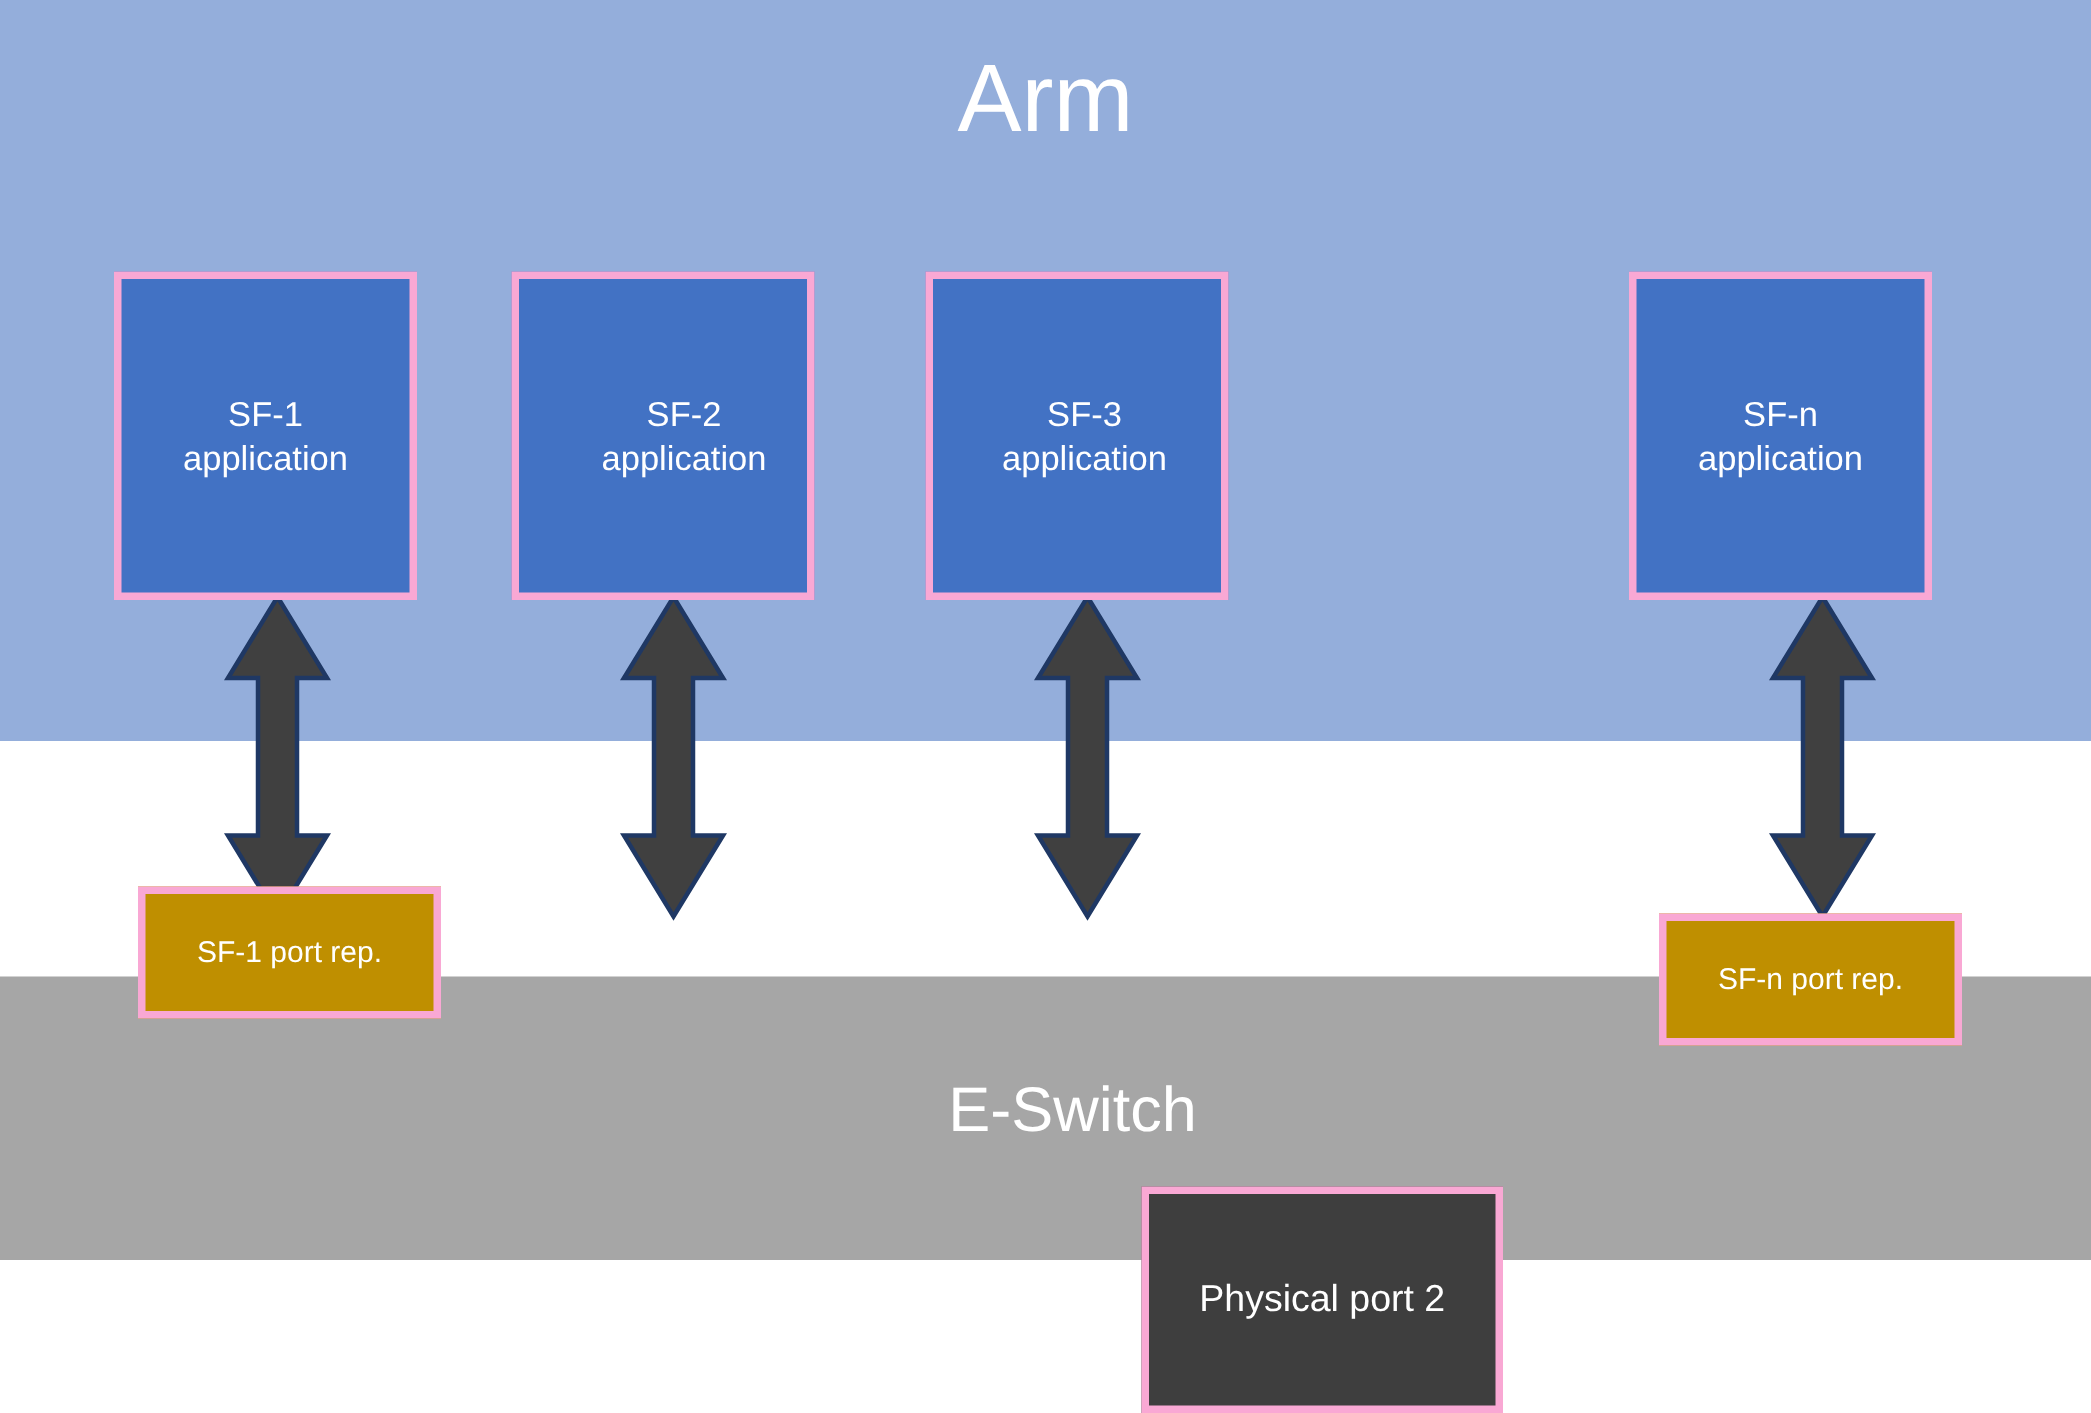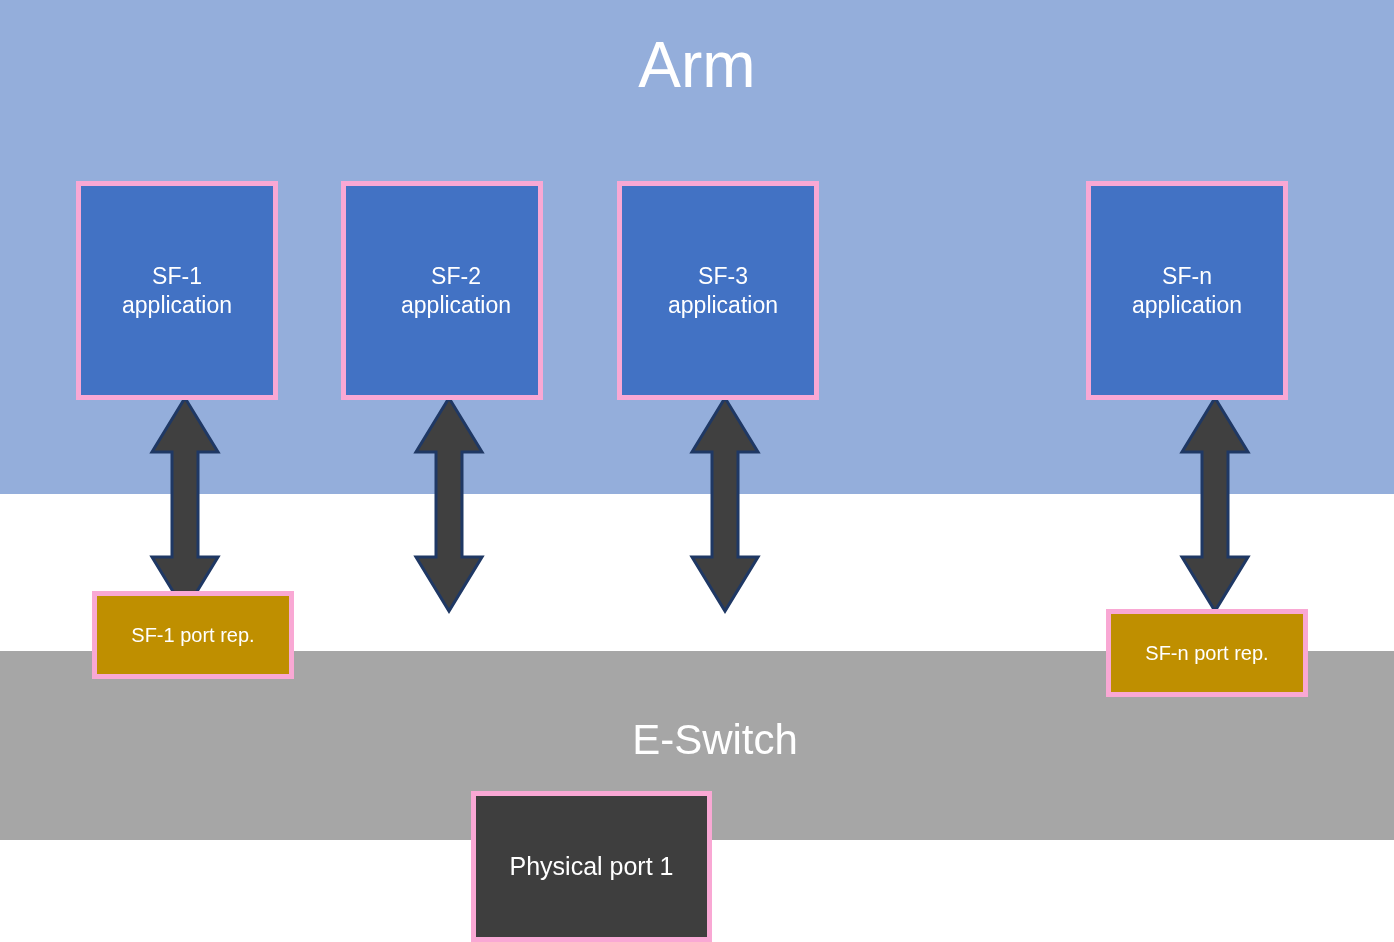--- a/index.html
+++ b/index.html
@@ -150,16 +150,16 @@
 
   <div class="node node-app" style="left:1086px; top:181px;">SF-n
 application</div>
 
   <div class="node node-rep" style="left:76px;  top:591px;margin-left:16px;">SF-1 port rep.</div>
 
 
 
   <div class="node node-rep" style="left:1106px; top:609px;">SF-n port rep.</div>
 
-  <div class="node node-phy" style="left:471px; top:791px;">Physical port 1</div>
 
+  <div class="node node-phy" style="left:761px; top:791px;">Physical port 2</div>
 
 </div>
 
 </body></html>

